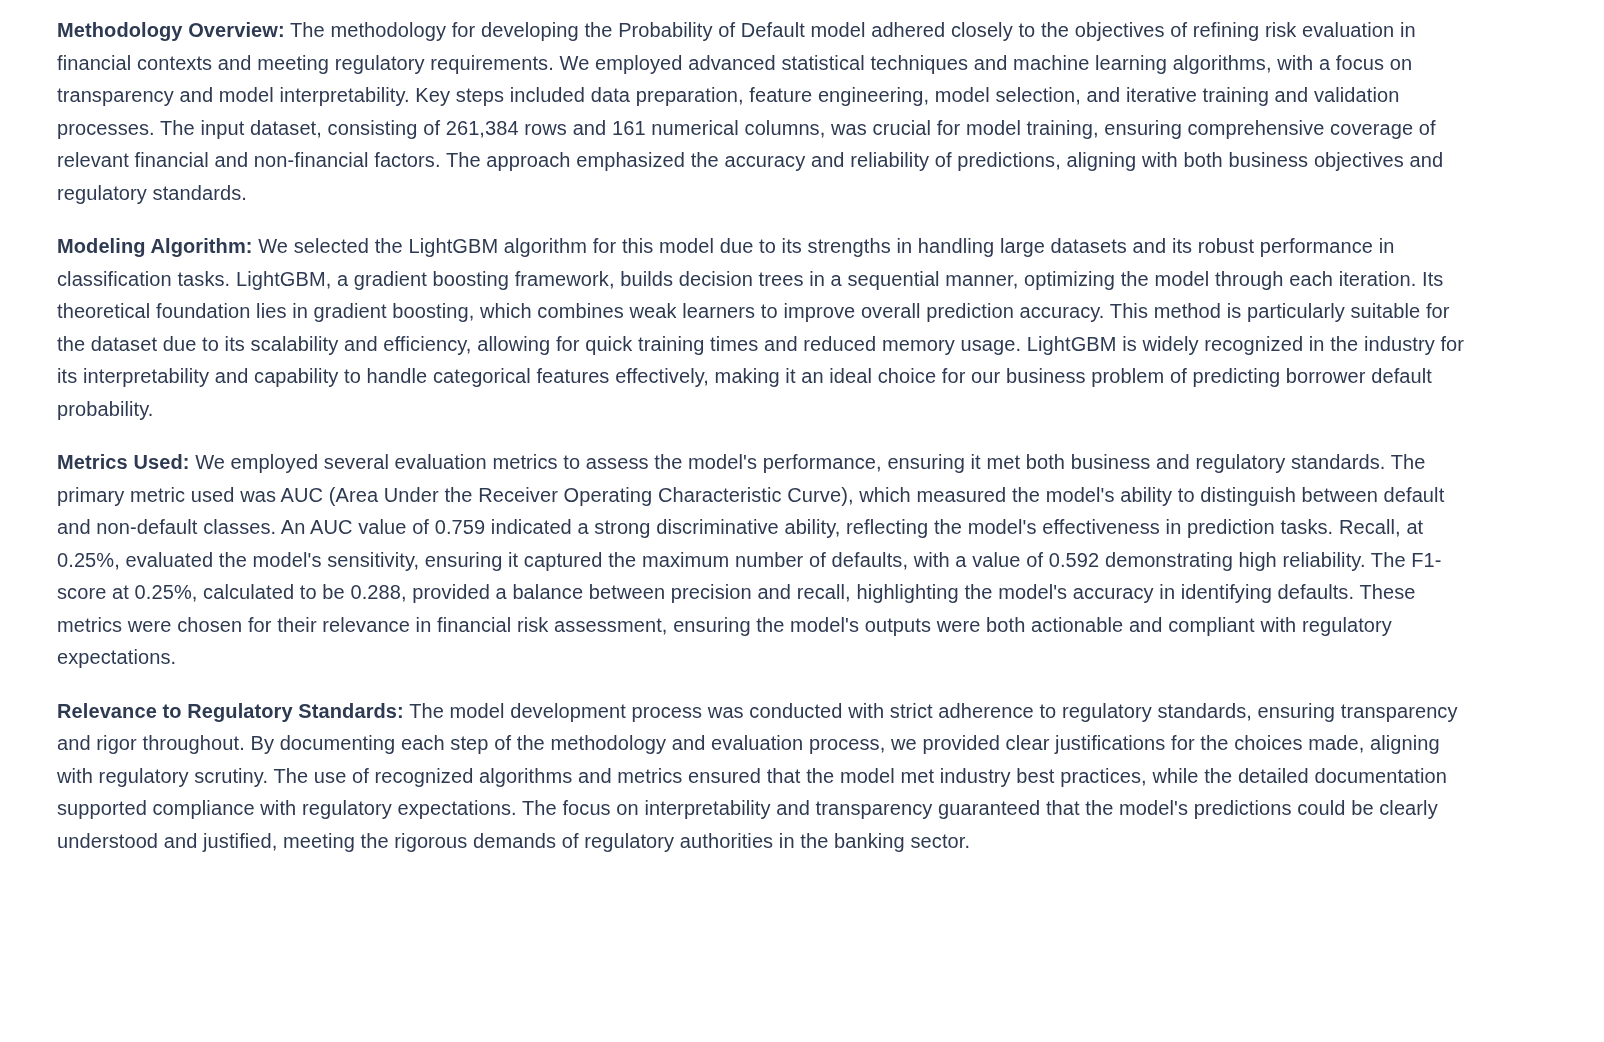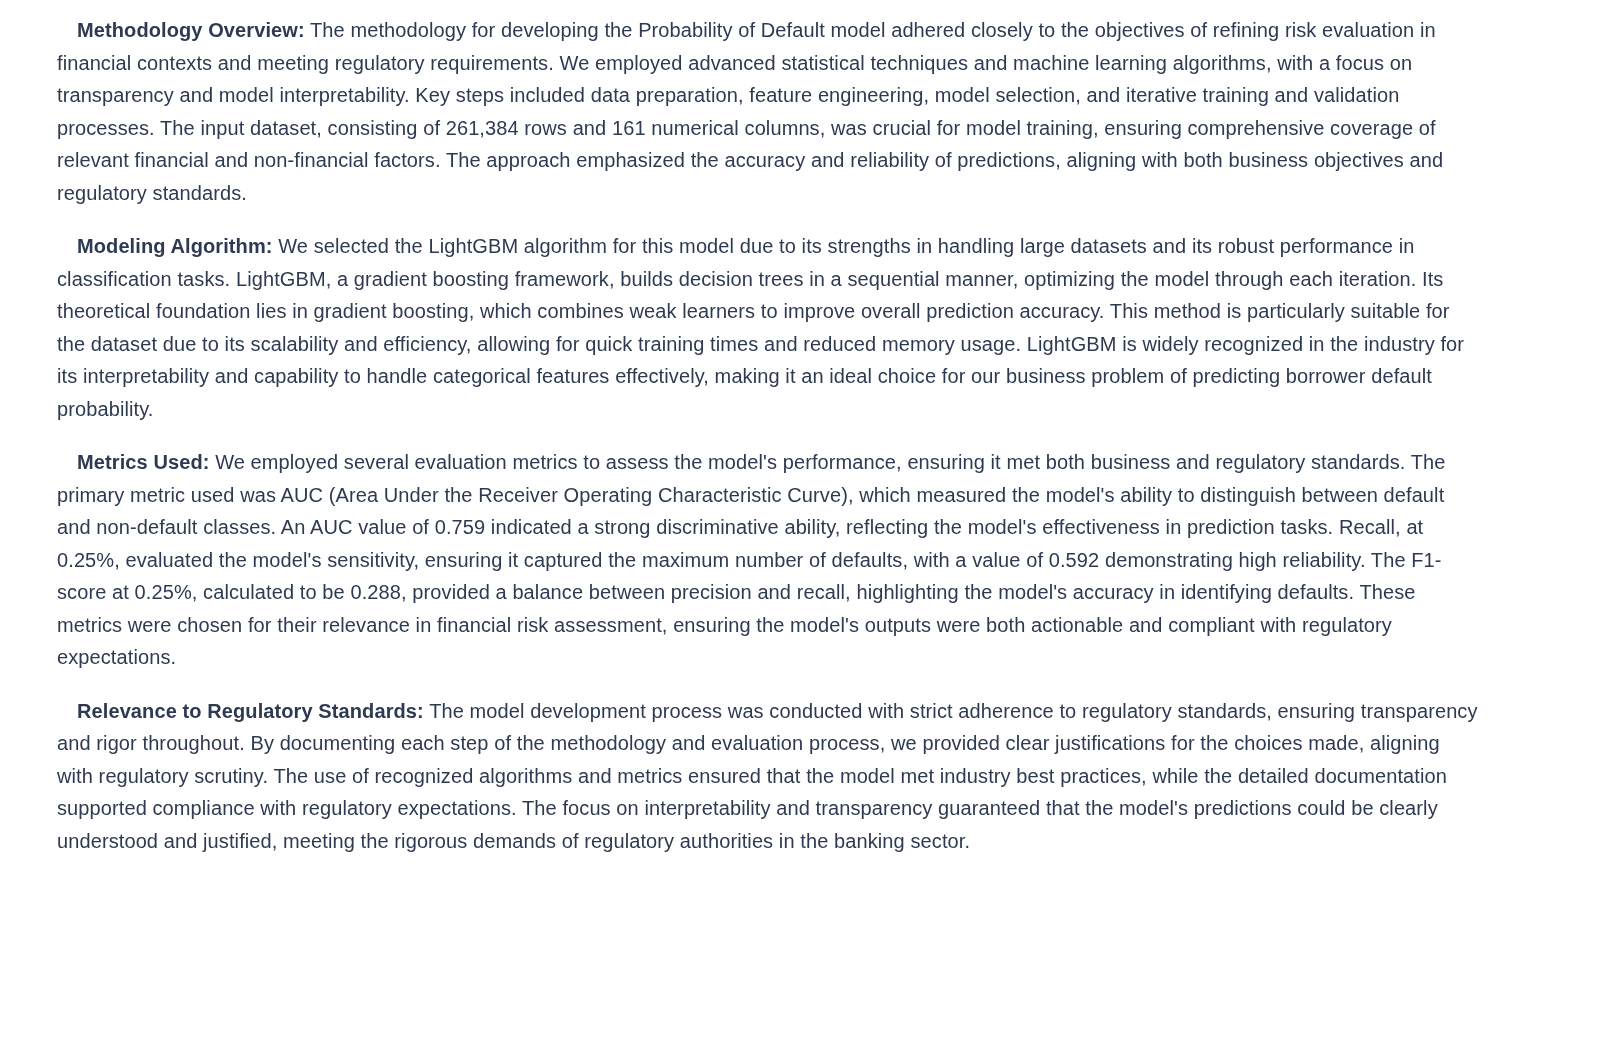--- a/index.html
+++ b/index.html
@@ -23,21 +23,20 @@
   .para {
     margin: 0 0 21px 0;
     font-size: 20px;
     line-height: 32.5px;
     font-weight: 400;
     letter-spacing: 0.1px;
   }
   .lbl {
     font-weight: 700;
     color: #2e3a52;
-    margin-left: 20px;
   }
 </style>
 </head>
 <body>
 
 <main class="doc">
   <p class="para"><b class="lbl">Methodology Overview:</b> <span>The methodology for developing the Probability of Default model adhered closely to the objectives of refining risk evaluation in financial contexts and meeting regulatory requirements. We employed advanced statistical techniques and machine learning algorithms, with a focus on transparency and model interpretability. Key steps included data preparation, feature engineering, model selection, and iterative training and validation processes. The input dataset, consisting of 261,384 rows and 161 numerical columns, was crucial for model training, ensuring comprehensive coverage of relevant financial and non-financial factors. The approach emphasized the accuracy and reliability of predictions, aligning with both business objectives and regulatory standards.</span></p>
 
   <p class="para"><b class="lbl">Modeling Algorithm:</b> <span>We selected the LightGBM algorithm for this model due to its strengths in handling large datasets and its robust performance in classification tasks. LightGBM, a gradient boosting framework, builds decision trees in a sequential manner, optimizing the model through each iteration. Its theoretical foundation lies in gradient boosting, which combines weak learners to improve overall prediction accuracy. This method is particularly suitable for the dataset due to its scalability and efficiency, allowing for quick training times and reduced memory usage. LightGBM is widely recognized in the industry for its interpretability and capability to handle categorical features effectively, making it an ideal choice for our business problem of predicting borrower default probability.</span></p>
 

